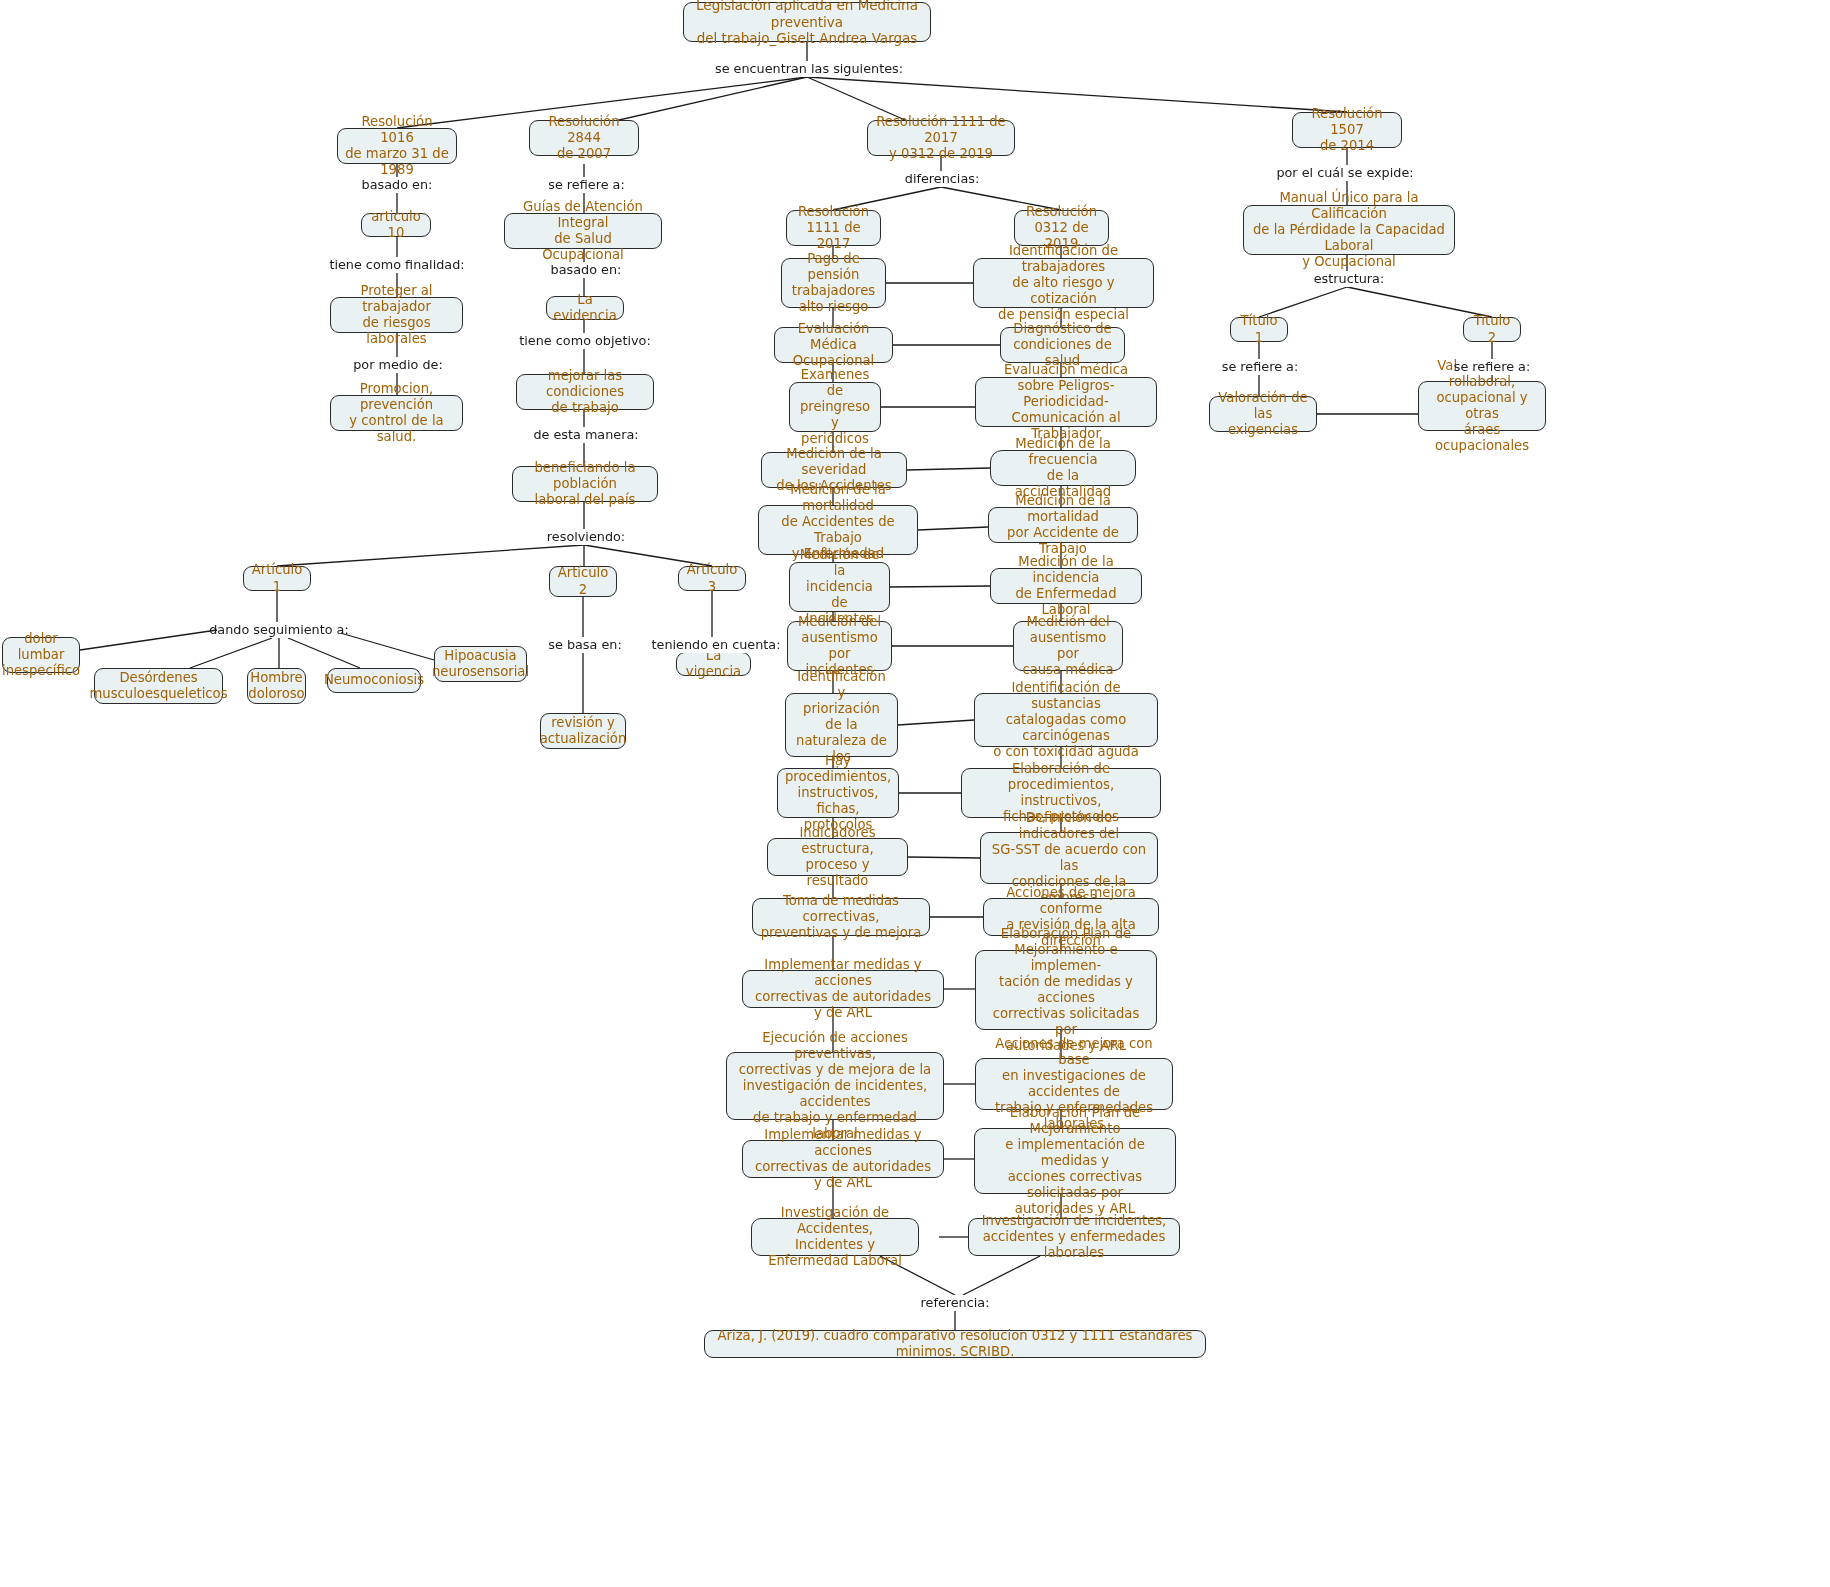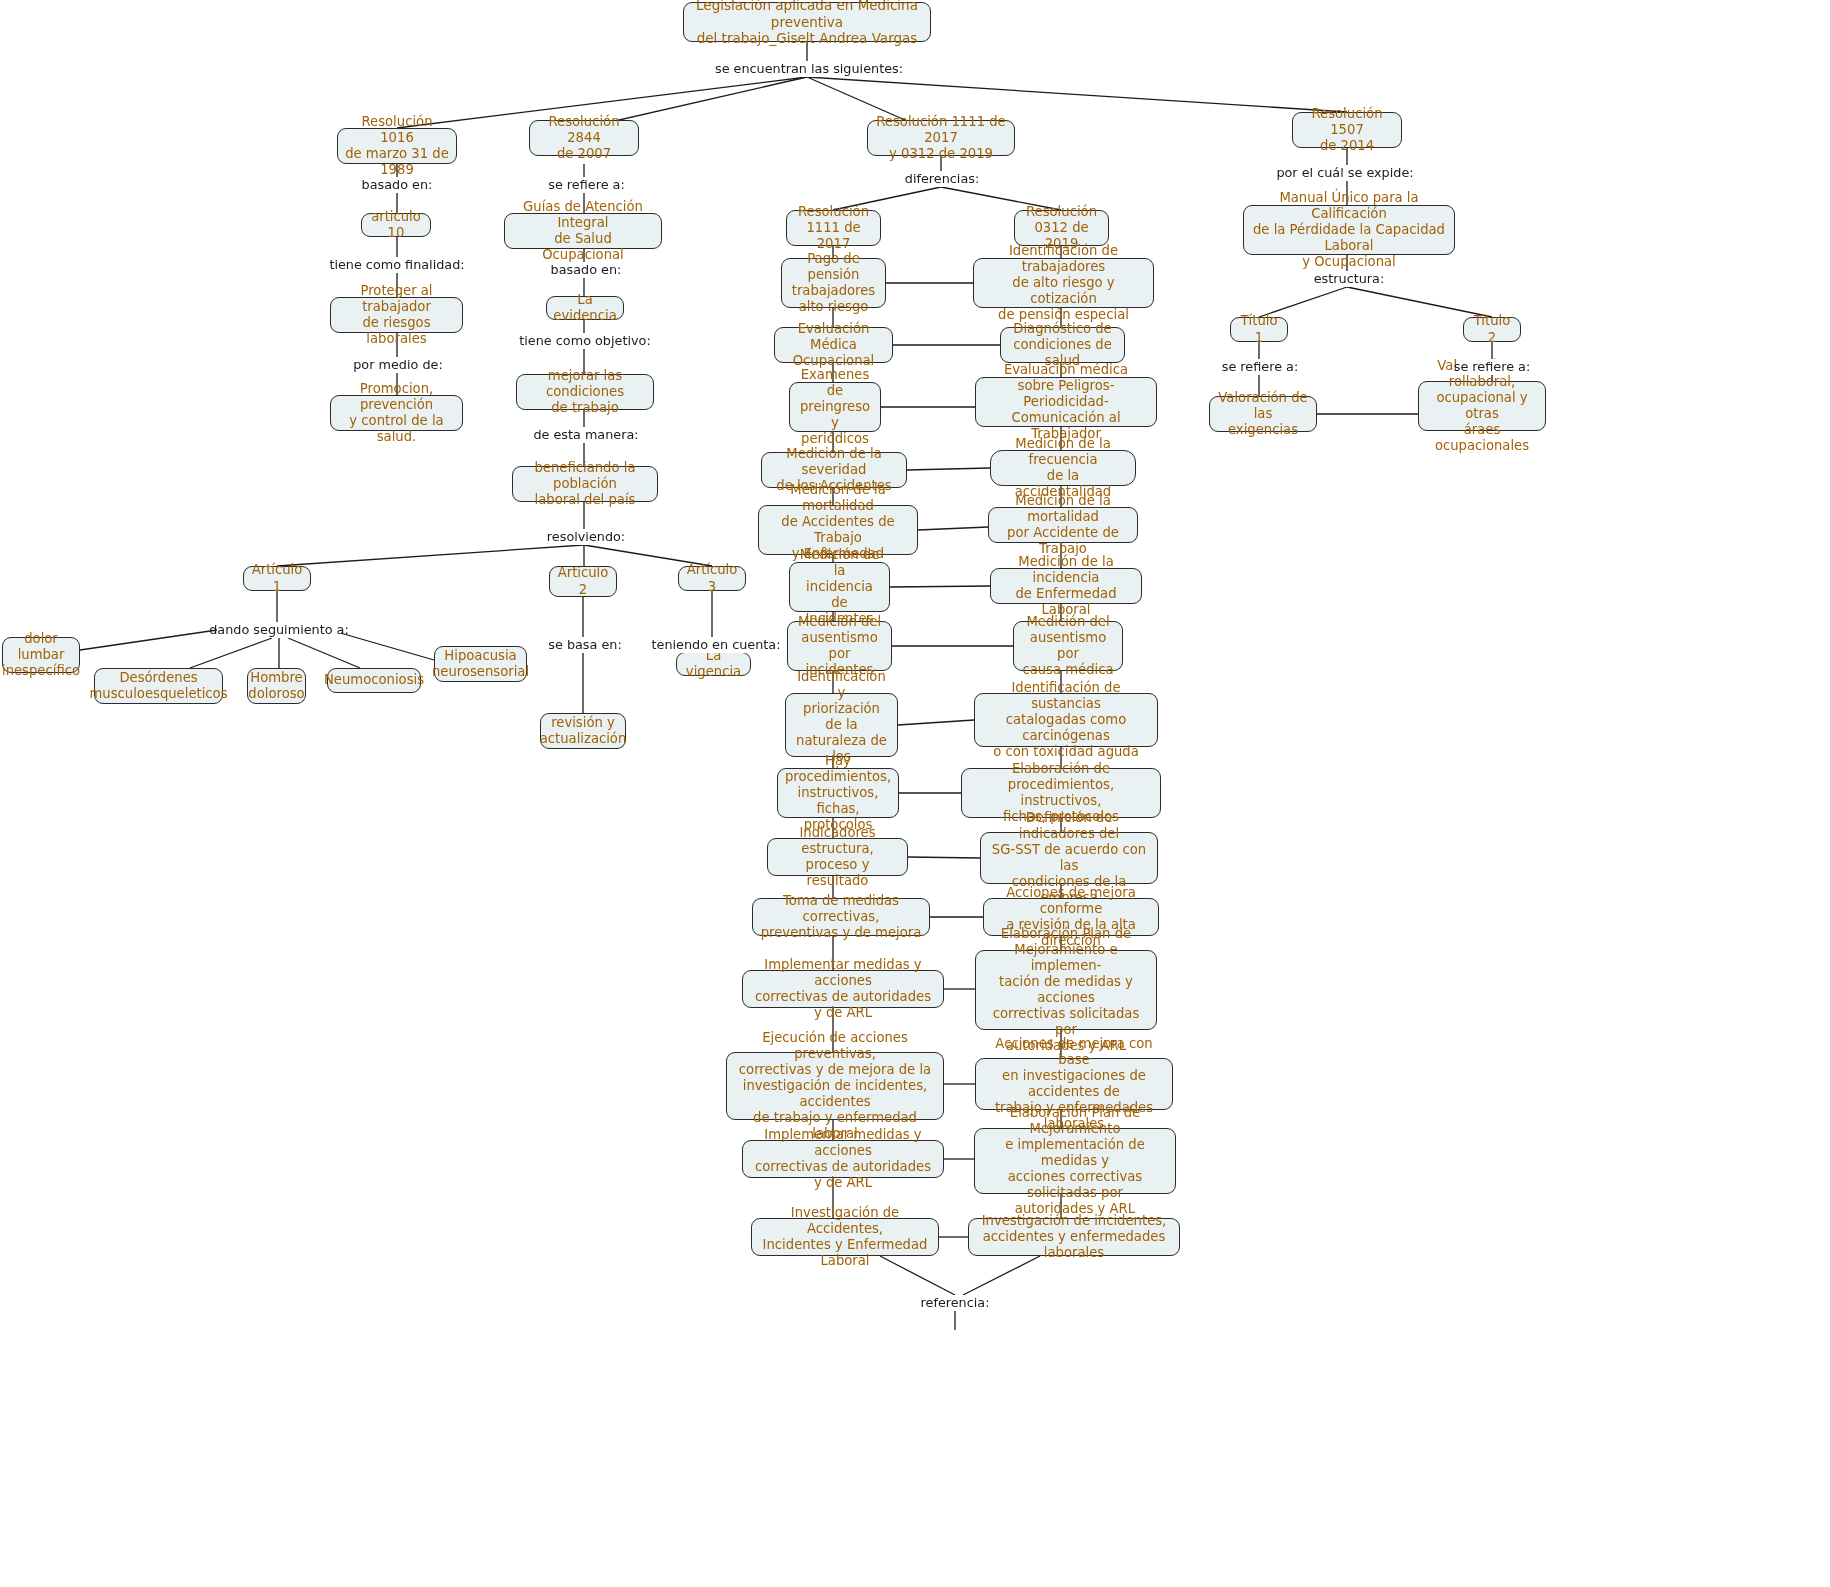--- a/index.html
+++ b/index.html
@@ -267,24 +267,25 @@
 de trabajo y enfermedad laboral</div>
     <div class="node" style="left: 975px; top: 1058px; width: 198px; height: 52px;">Acciones de mejora con base
 en investigaciones de accidentes de
 trabajo y enfermedades laborales</div>
     <div class="node" style="left: 742px; top: 1140px; width: 202px; height: 38px;">Implementar medidas y acciones
 correctivas de autoridades y de ARL</div>
     <div class="node" style="left: 974px; top: 1128px; width: 202px; height: 66px;">Elaboración Plan de Mejoramiento
 e implementación de medidas y
 acciones correctivas solicitadas por
 autoridades y ARL</div>
-    <div class="node" style="left: 751px; top: 1218px; width: 188px; height: 38px;">Investigación de Accidentes,
+    <div class="node" style="left: 751px; top: 1218px; width: 168px; height: 38px; border-radius: 10px;">Investigación de Accidentes,
 Incidentes y Enfermedad Laboral</div>
     <div class="node" style="left: 968px; top: 1218px; width: 212px; height: 38px;">Investigación de incidentes,
 accidentes y enfermedades laborales</div>
+    <div class="node" style="left: 704px; top: 1330px; width: 502px; height: 28px;">Ariza, J. (2019). cuadro comparativo resolucion 0312 y 1111 estandares minimos. SCRIBD.</div>
     <div class="node" style="left: 1292px; top: 112px; width: 110px; height: 36px;">Resolución 1507
 de 2014</div>
     <div class="node" style="left: 1243px; top: 205px; width: 212px; height: 50px;">Manual Único para la Calificación
 de la Pérdidade la Capacidad Laboral
 y Ocupacional</div>
     <div class="node" style="left: 1230px; top: 317px; width: 58px; height: 25px;">Título 1</div>
     <div class="node" style="left: 1463px; top: 317px; width: 58px; height: 25px;">Titulo 2</div>
     <div class="node" style="left: 1209px; top: 396px; width: 108px; height: 36px;">Valoración de las
 exigencias</div>
     <div class="node" style="left: 1418px; top: 381px; width: 128px; height: 50px;">Valoración de rollaboral,

